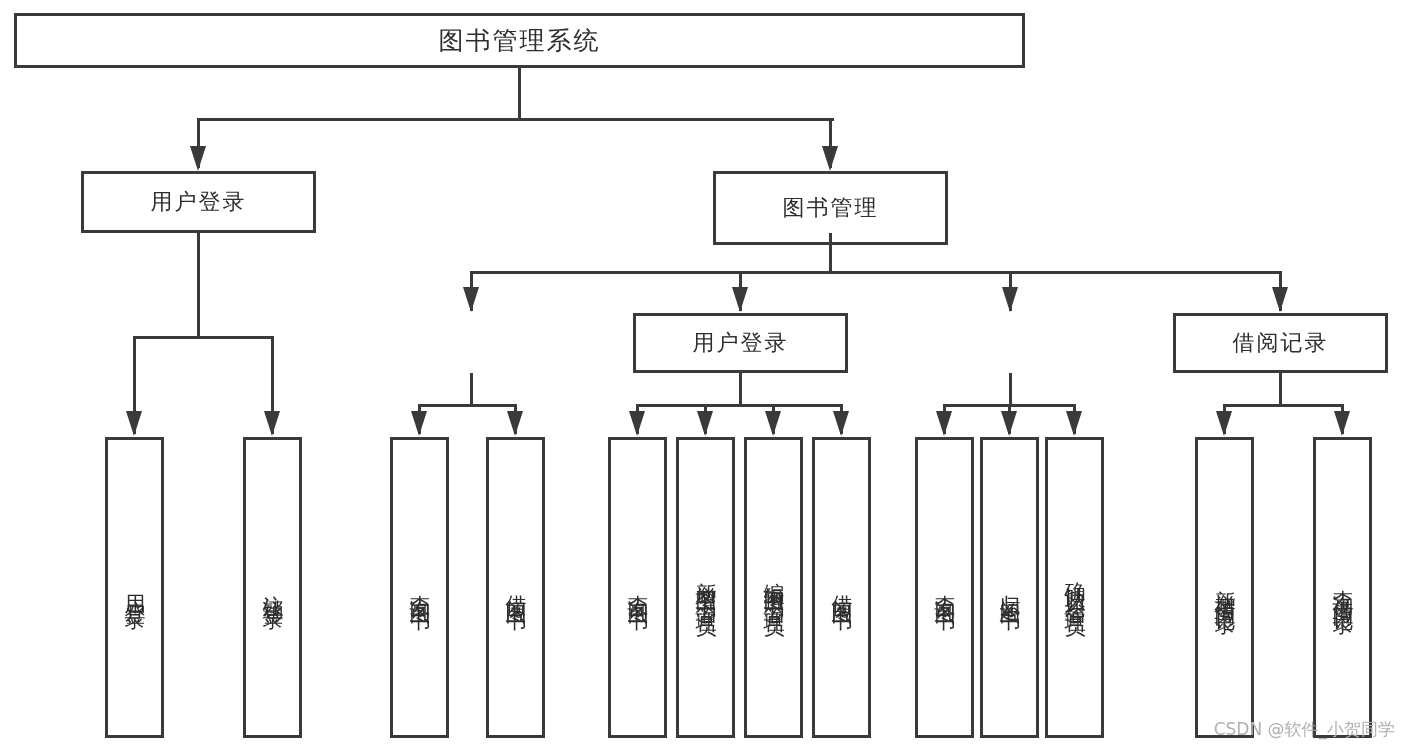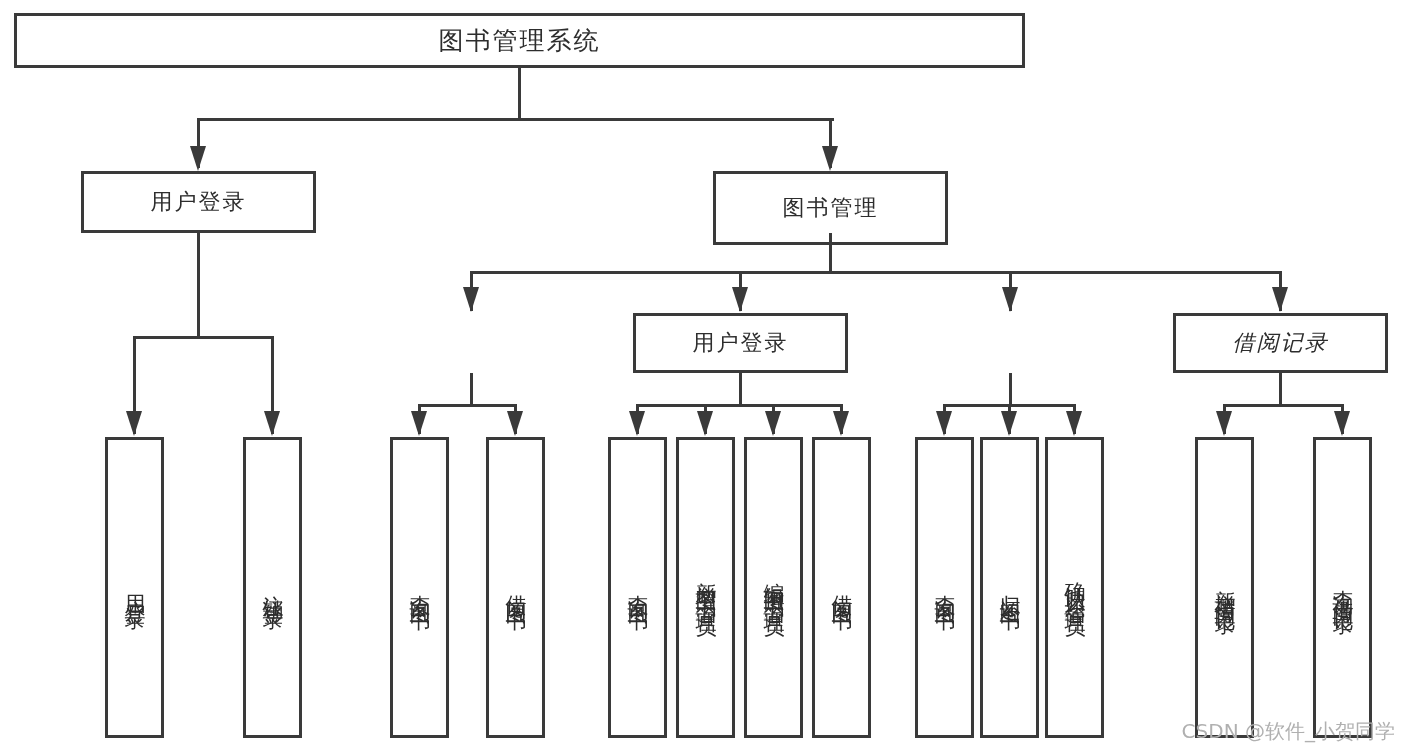--- a/index.html
+++ b/index.html
@@ -42,21 +42,21 @@
   .arrow {
     position: absolute;
     width: 0; height: 0;
     border-left: 8px solid transparent;
     border-right: 8px solid transparent;
     border-top: 25px solid var(--line);
   }
   .watermark {
     position: absolute;
     color: var(--watermark);
-    font-size: 20px;
+    font-size: 17px;
     white-space: nowrap;
   }
 </style>
 </head>
 <body>
 
 <div id="stage">
 
   <div class="box fs-root" style="left:14px; top:13px; width:1011px; height:55px;">
     <span class="lbl">图书管理系统</span>
@@ -69,21 +69,21 @@
   <div class="box fs-node" style="left:713px; top:171px; width:235px; height:74px;">
     <span class="lbl">图书管理</span>
   </div>
 
 
   <div class="box fs-node" style="left:633px; top:313px; width:215px; height:60px;">
     <span class="lbl">用户登录</span>
   </div>
 
 
-  <div class="box fs-node" style="left:1173px; top:313px; width:215px; height:60px;font-style:italic;">
+  <div class="box fs-node" style="left:1173px; top:313px; width:215px; height:60px;">
     <span class="lbl">借阅记录</span>
   </div>
 
   <div class="box vert" style="left:105px; top:437px; width:59px; height:301px;">
     <span class="lbl">用户登录</span>
   </div>
 
   <div class="box vert" style="left:243px; top:437px; width:59px; height:301px;">
     <span class="lbl">注销登录</span>
   </div>

